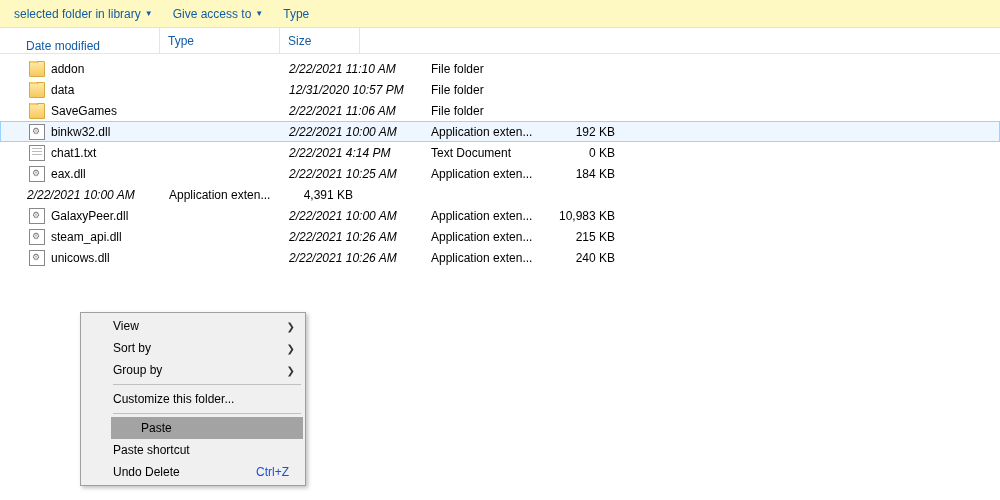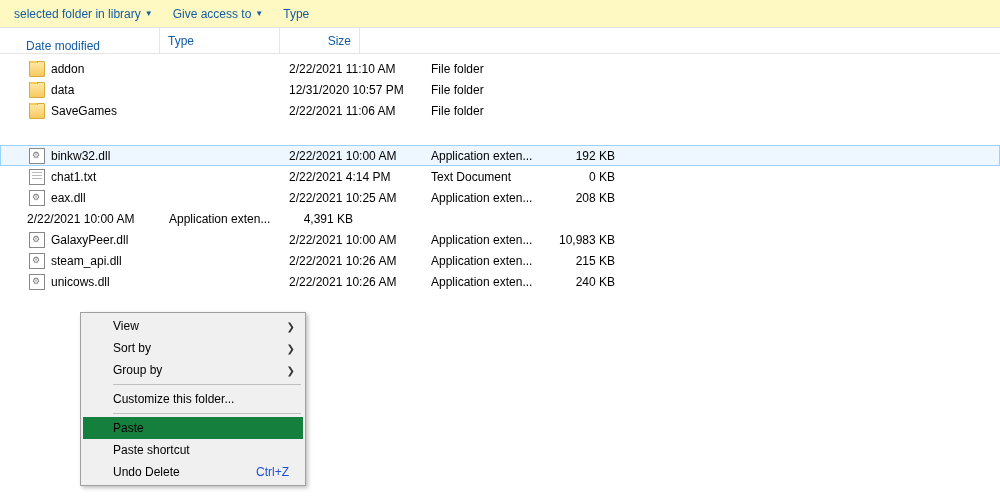--- a/index.html
+++ b/index.html
@@ -47,21 +47,21 @@
     align-items: center;
     padding: 0 8px;
     color: #135ca3;
     font-size: 12px;
     border-right: 1px solid #e5e5e5;
     position: relative;
   }
   .col-name { width: 262px; padding-left: 10px; }
   .col-date { width: 142px; align-items: flex-end; }
   .col-type { width: 120px; }
-  .col-size { width: 80px; justify-content: flex-end; }
+  .col-size { width: 80px; justify-content: flex-start; }
   .sort-arrow {
     position: absolute;
     top: -1px;
     left: 50%;
     transform: translateX(-50%);
     font-size: 8px;
     color: #68768a;
   }
   .file-list {
     padding-top: 4px;
@@ -69,24 +69,23 @@
   .file-row {
     display: flex;
     align-items: center;
     height: 21px;
     padding-left: 18px;
     border: 1px solid transparent;
   }
   .file-row.selected {
     background: #cde8ff55;
     border: 1px solid #99d1ff;
-    margin-top: 24px;
   }
   .cell-name { width: 262px; display: flex; align-items: center; padding-left: 10px; overflow: hidden; white-space: nowrap; text-overflow: ellipsis; }
-  .cell-date { width: 142px; padding: 0 8px; color: #000; }
+  .cell-date { width: 142px; padding: 0 8px; color: #000; font-style: italic; }
   .cell-type { width: 120px; padding: 0 8px; white-space: nowrap; overflow: hidden; text-overflow: ellipsis; }
   .cell-size { width: 80px; padding: 0 8px; text-align: right; }
   .icon {
     width: 16px;
     height: 16px;
     margin-right: 6px;
     flex-shrink: 0;
     display: inline-flex;
     align-items: center;
     justify-content: center;
@@ -144,21 +143,22 @@
     padding: 2px;
   }
   .menu-item {
     display: flex;
     align-items: center;
     height: 22px;
     padding: 0 20px 0 30px;
     position: relative;
   }
   .menu-item.hover {
-    background: #15803d;
+    background: #a3a3a3;
+    margin-left: 28px;
   }
   .menu-item .arrow {
     position: absolute;
     right: 8px;
     font-size: 10px;
     color: #333;
   }
   .menu-item .shortcut {
     position: absolute;
     right: 14px;
@@ -245,21 +245,21 @@
       <div class="cell-type">Text Document</div>
       <div class="cell-size">0 KB</div>
     </div>
     <div class="file-row">
       <div class="cell-name">
         <span class="icon icon-dll"></span>
         <span>eax.dll</span>
       </div>
       <div class="cell-date">2/22/2021 10:25 AM</div>
       <div class="cell-type">Application exten...</div>
-      <div class="cell-size">208 KB</div>
+      <div class="cell-size">184 KB</div>
     </div>
     <div class="file-row">
       <div class="cell-date">2/22/2021 10:00 AM</div>
       <div class="cell-type">Application exten...</div>
       <div class="cell-size">4,391 KB</div>
     </div>
     <div class="file-row">
       <div class="cell-name">
         <span class="icon icon-dll"></span>
         <span>GalaxyPeer.dll</span>

